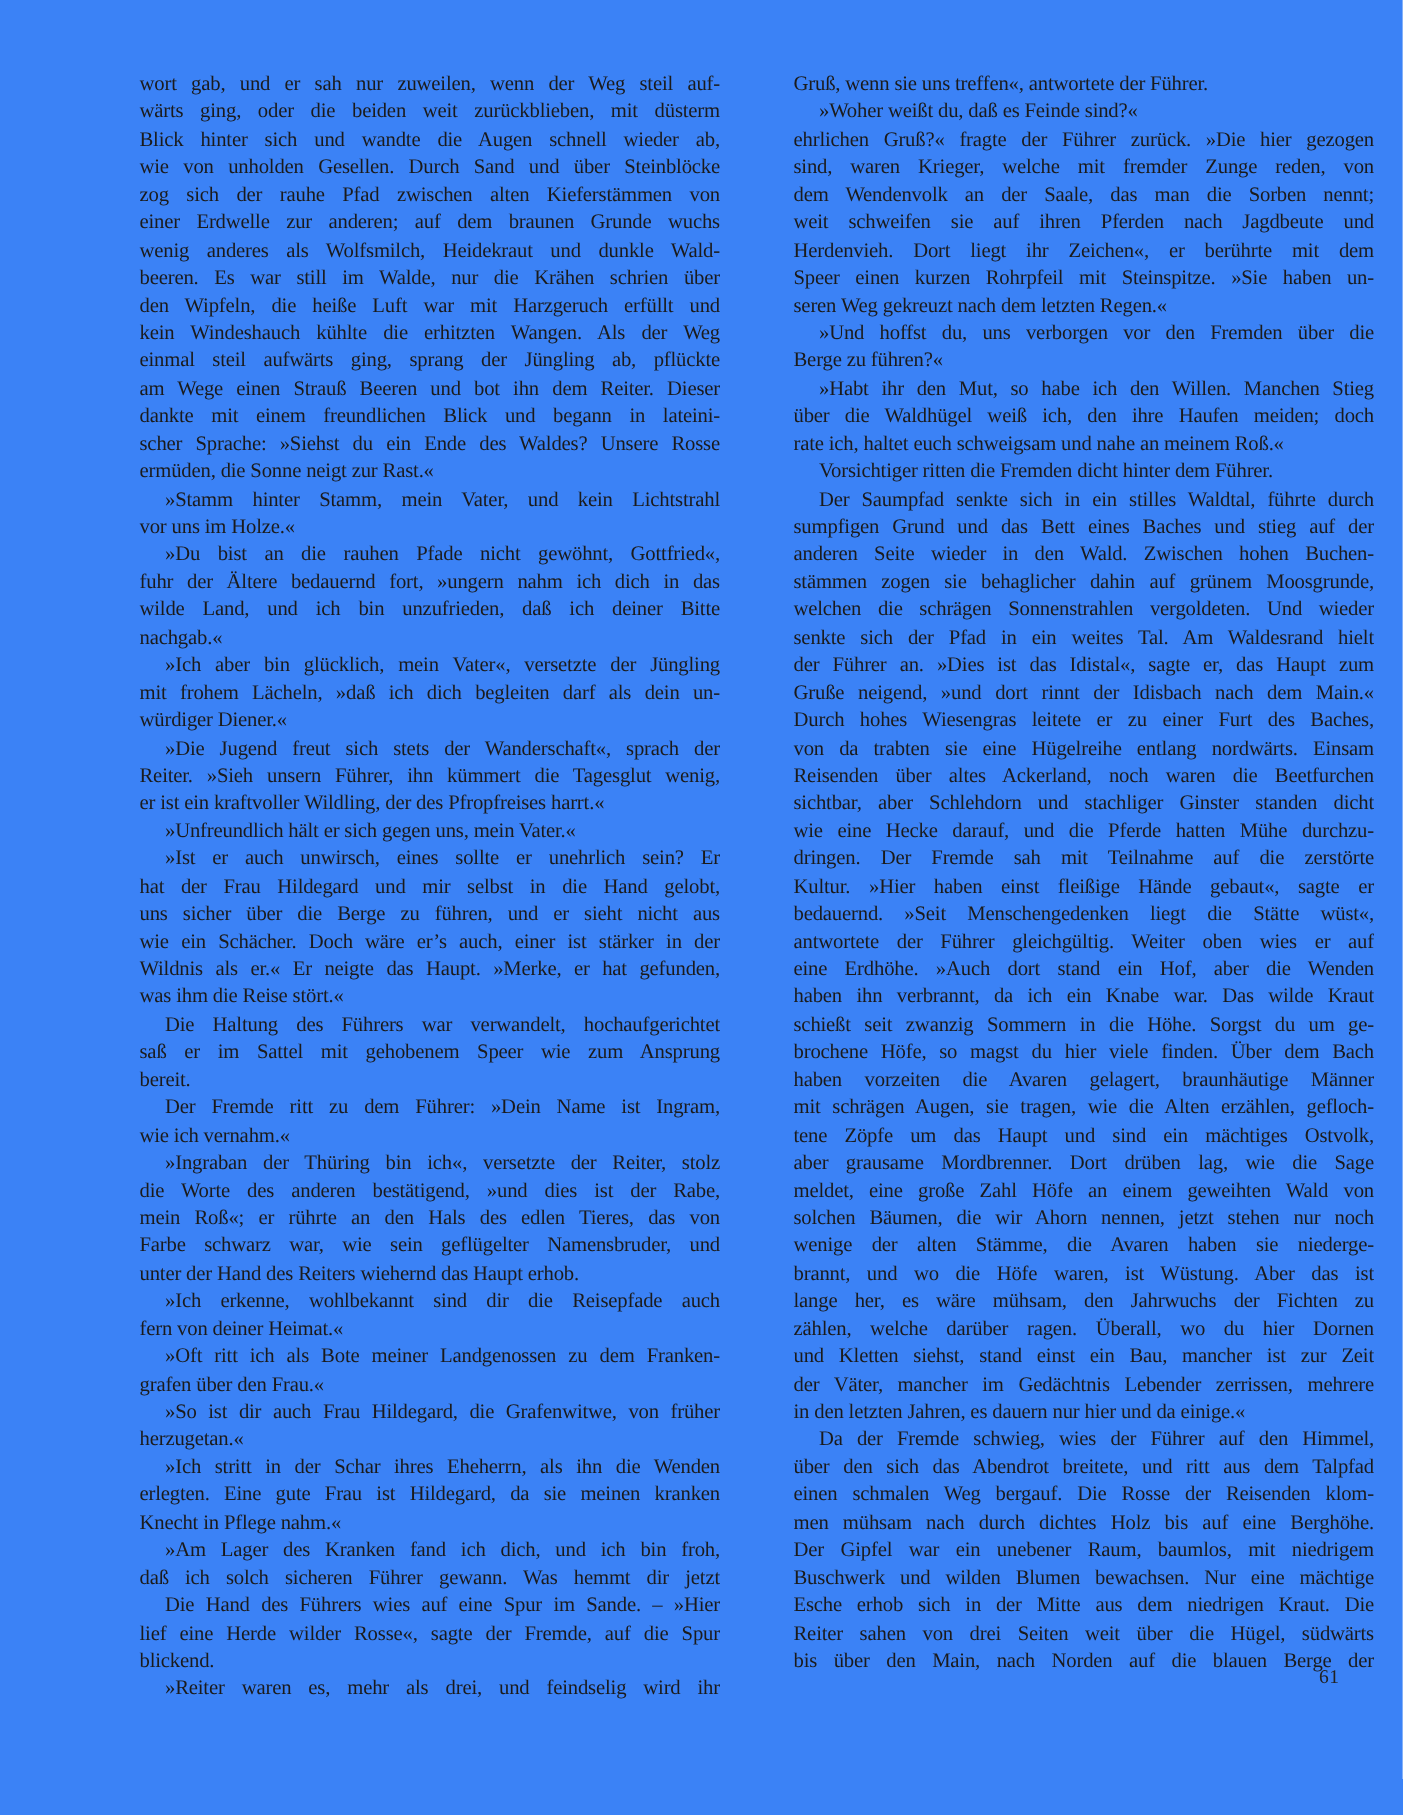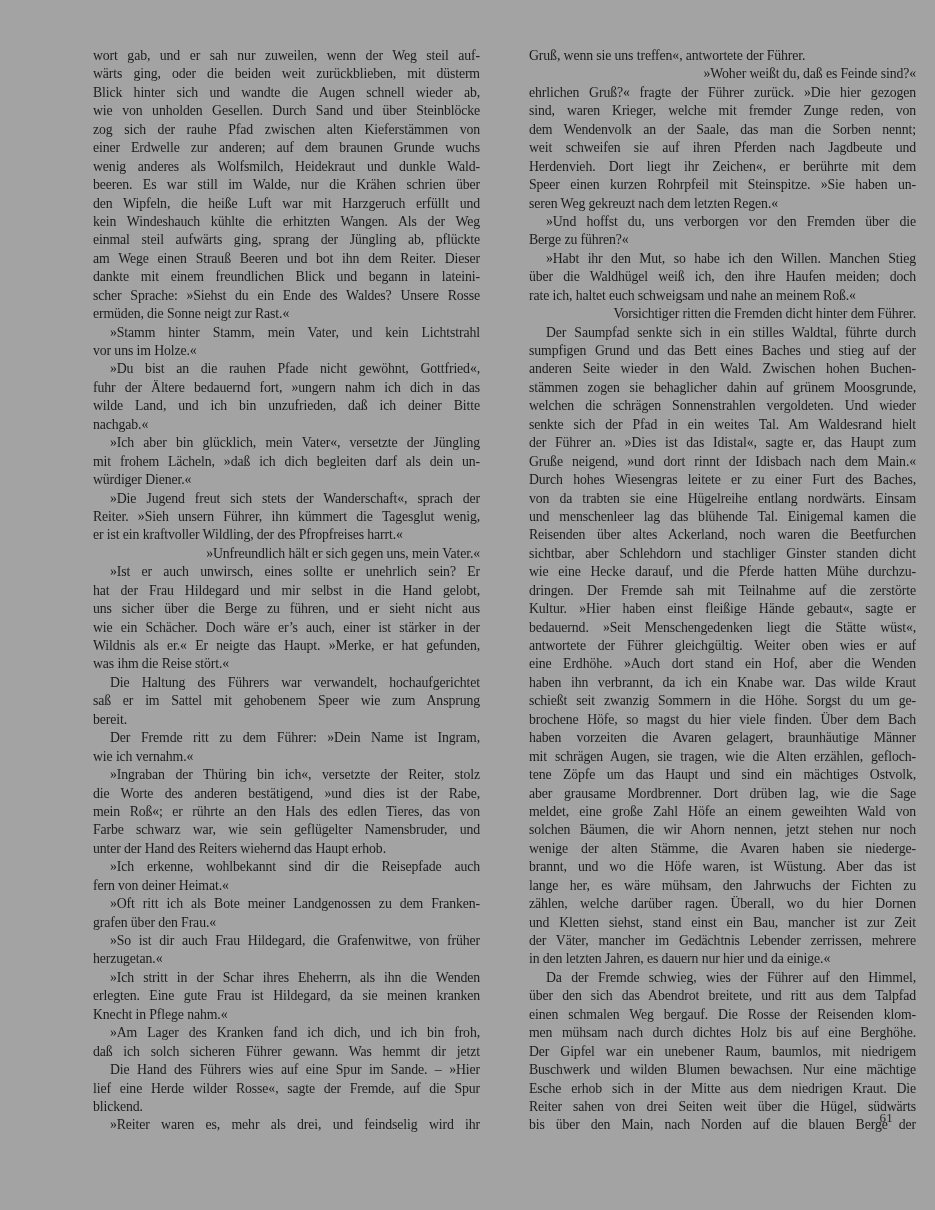--- a/index.html
+++ b/index.html
@@ -10,21 +10,21 @@
   body {
     width: 935px;
     height: 1210px;
     position: relative;
     font-family: "Liberation Serif", "DejaVu Serif", serif;
     overflow: hidden;
   }
   .page {
     position: absolute;
     inset: 0;
-    background: #a3a3a3;
+    background: #3b82f6;
     color: #1b1b1b;
   }
   .column {
     position: absolute;
     top: 47px;
     width: 387px;
     font-size: 13.8px;
     line-height: 18.45px;
     letter-spacing: -0.12px;
     color: #1b1b1b;
@@ -36,21 +36,20 @@
     overflow: hidden;
     text-align: left;
     white-space: normal;
   }
   .line.just {
     text-align: justify;
     text-align-last: justify;
   }
   .line.indent {
     text-indent: 17px;
-    text-align: right;
   }
   .page-number {
     position: absolute;
     left: 506px;
     top: 1110px;
     width: 387px;
     text-align: right;
     font-size: 13px;
     letter-spacing: 0.3px;
     color: #222222;
@@ -140,21 +139,20 @@
       <div class="line indent just">Der Saumpfad senkte sich in ein stilles Waldtal, führte durch</div>
       <div class="line just">sumpfigen Grund und das Bett eines Baches und stieg auf der</div>
       <div class="line just">anderen Seite wieder in den Wald. Zwischen hohen Buchen-</div>
       <div class="line just">stämmen zogen sie behaglicher dahin auf grünem Moosgrunde,</div>
       <div class="line just">welchen die schrägen Sonnenstrahlen vergoldeten. Und wieder</div>
       <div class="line just">senkte sich der Pfad in ein weites Tal. Am Waldesrand hielt</div>
       <div class="line just">der Führer an. »Dies ist das Idistal«, sagte er, das Haupt zum</div>
       <div class="line just">Gruße neigend, »und dort rinnt der Idisbach nach dem Main.«</div>
       <div class="line just">Durch hohes Wiesengras leitete er zu einer Furt des Baches,</div>
       <div class="line just">von da trabten sie eine Hügelreihe entlang nordwärts. Einsam</div>
-      <div class="line just">und menschenleer lag das blühende Tal. Einigemal kamen die</div>
       <div class="line just">Reisenden über altes Ackerland, noch waren die Beetfurchen</div>
       <div class="line just">sichtbar, aber Schlehdorn und stachliger Ginster standen dicht</div>
       <div class="line just">wie eine Hecke darauf, und die Pferde hatten Mühe durchzu-</div>
       <div class="line just">dringen. Der Fremde sah mit Teilnahme auf die zerstörte</div>
       <div class="line just">Kultur. »Hier haben einst fleißige Hände gebaut«, sagte er</div>
       <div class="line just">bedauernd. »Seit Menschengedenken liegt die Stätte wüst«,</div>
       <div class="line just">antwortete der Führer gleichgültig. Weiter oben wies er auf</div>
       <div class="line just">eine Erdhöhe. »Auch dort stand ein Hof, aber die Wenden</div>
       <div class="line just">haben ihn verbrannt, da ich ein Knabe war. Das wilde Kraut</div>
       <div class="line just">schießt seit zwanzig Sommern in die Höhe. Sorgst du um ge-</div>

